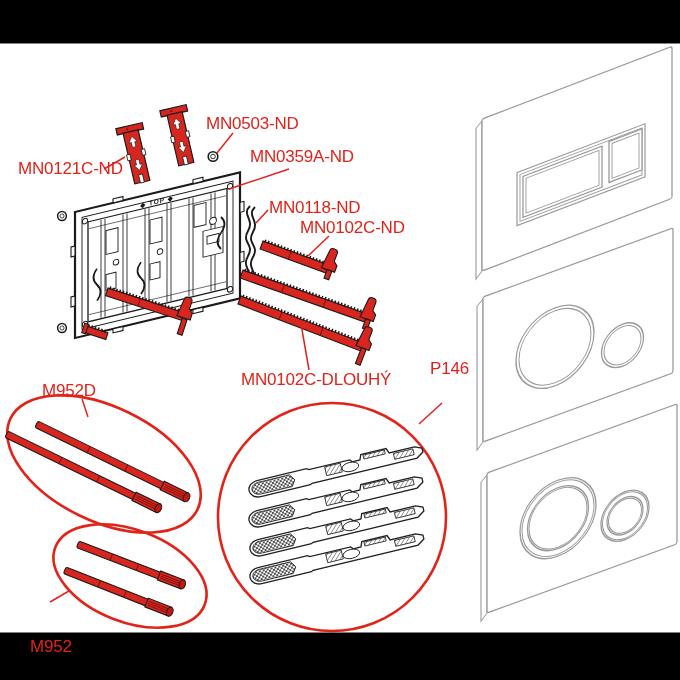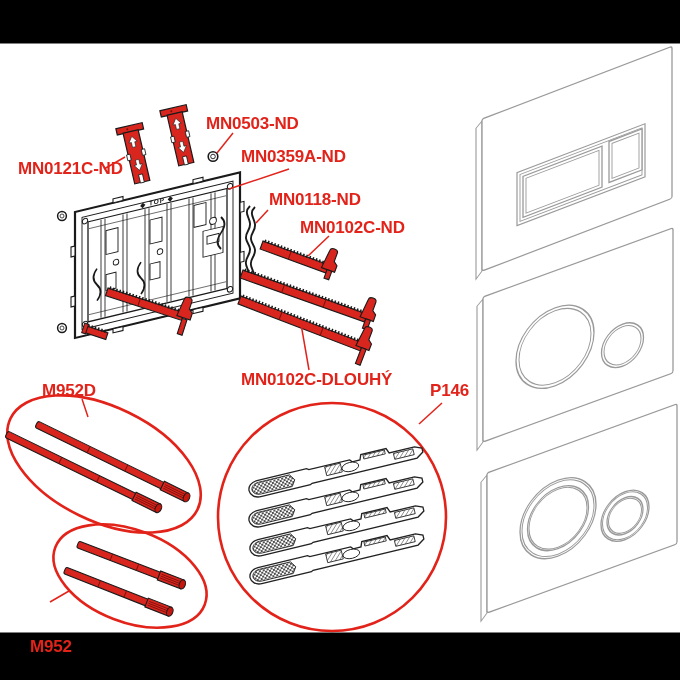--- a/index.html
+++ b/index.html
@@ -1,19 +1,19 @@
 <!DOCTYPE html>
 <html><head>
 <meta charset="utf-8">
 <style>
   html,body{margin:0;padding:0;background:#fff;}
   .stage{position:relative;width:680px;height:680px;overflow:hidden;background:#ffffff;
          font-family:"Liberation Sans", sans-serif;}
   svg{position:absolute;left:0;top:0;}
-  .lbl{position:absolute;color:#e2231a;font-size:17px;font-weight:700;
+  .lbl{position:absolute;color:#e2231a;font-size:17px;font-weight:400;
        letter-spacing:-0.2px;white-space:nowrap;line-height:1;}
 </style>
 </head>
 <body>
 
 <div class="stage">
 
 <svg width="680" height="680" viewBox="0 0 680 680">
   <defs>
     <pattern id="ph" width="3.4" height="3.4" patternUnits="userSpaceOnUse" patternTransform="rotate(45)">
@@ -323,21 +323,21 @@
     <line x1="50" y1="602" x2="69" y2="591"></line>
     <line x1="442" y1="403" x2="419" y2="424"></line>
   </g>
 
   <rect x="0" y="0" width="680" height="43.5" fill="#000"></rect>
   <rect x="0" y="632.5" width="680" height="47.5" fill="#000"></rect>
 </svg>
 
 <div class="lbl" style="left:18px;top:160px">MN0121C-ND</div>
 <div class="lbl" style="left:206px;top:115px">MN0503-ND</div>
-<div class="lbl" style="left:241px;top:148px">MN0359A-ND</div>
-<div class="lbl" style="left:269px;top:191px">MN0118-ND</div>
+<div class="lbl" style="left:250px;top:148px">MN0359A-ND</div>
+<div class="lbl" style="left:269px;top:199px">MN0118-ND</div>
 <div class="lbl" style="left:300px;top:219px">MN0102C-ND</div>
 <div class="lbl" style="left:241px;top:371px">MN0102C-DLOUHÝ</div>
 <div class="lbl" style="left:42px;top:382px">M952D</div>
 <div class="lbl" style="left:30px;top:638px">M952</div>
-<div class="lbl" style="left:430px;top:382px">P146</div>
+<div class="lbl" style="left:430px;top:360px">P146</div>
 
 </div>
 
 </body></html>

